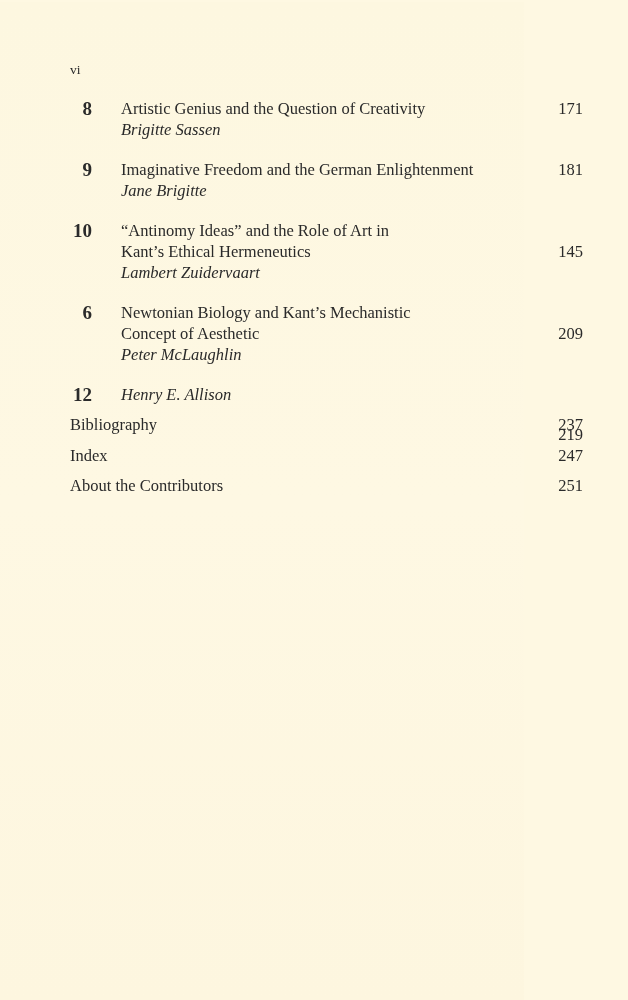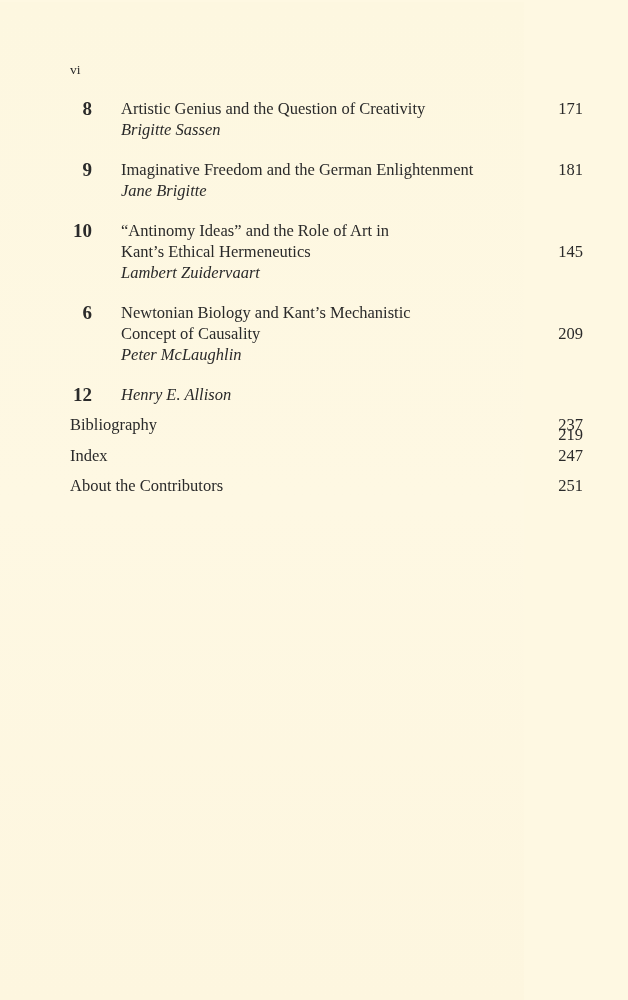--- a/index.html
+++ b/index.html
@@ -124,21 +124,21 @@
         <span class="title-line">Kant’s Ethical Hermeneutics</span>
         <span class="author">Lambert Zuidervaart</span>
       </div>
       <span class="page-num" style="top:21px;">145</span>
     </div>
 
     <div class="entry chapter" style="margin-bottom:19px;">
       <span class="num">6</span>
       <div class="body">
         <span class="title-line">Newtonian Biology and Kant’s Mechanistic</span>
-        <span class="title-line">Concept of Causality</span>
+        <span class="title-line">Concept of Aesthetic</span>
         <span class="author">Peter McLaughlin</span>
       </div>
       <span class="page-num" style="top:21px;">209</span>
     </div>
 
     <div class="entry chapter" style="margin-bottom:9px;">
       <span class="num">12</span>
       <div class="body">
         <span class="author">Henry E. Allison</span>
       </div>

